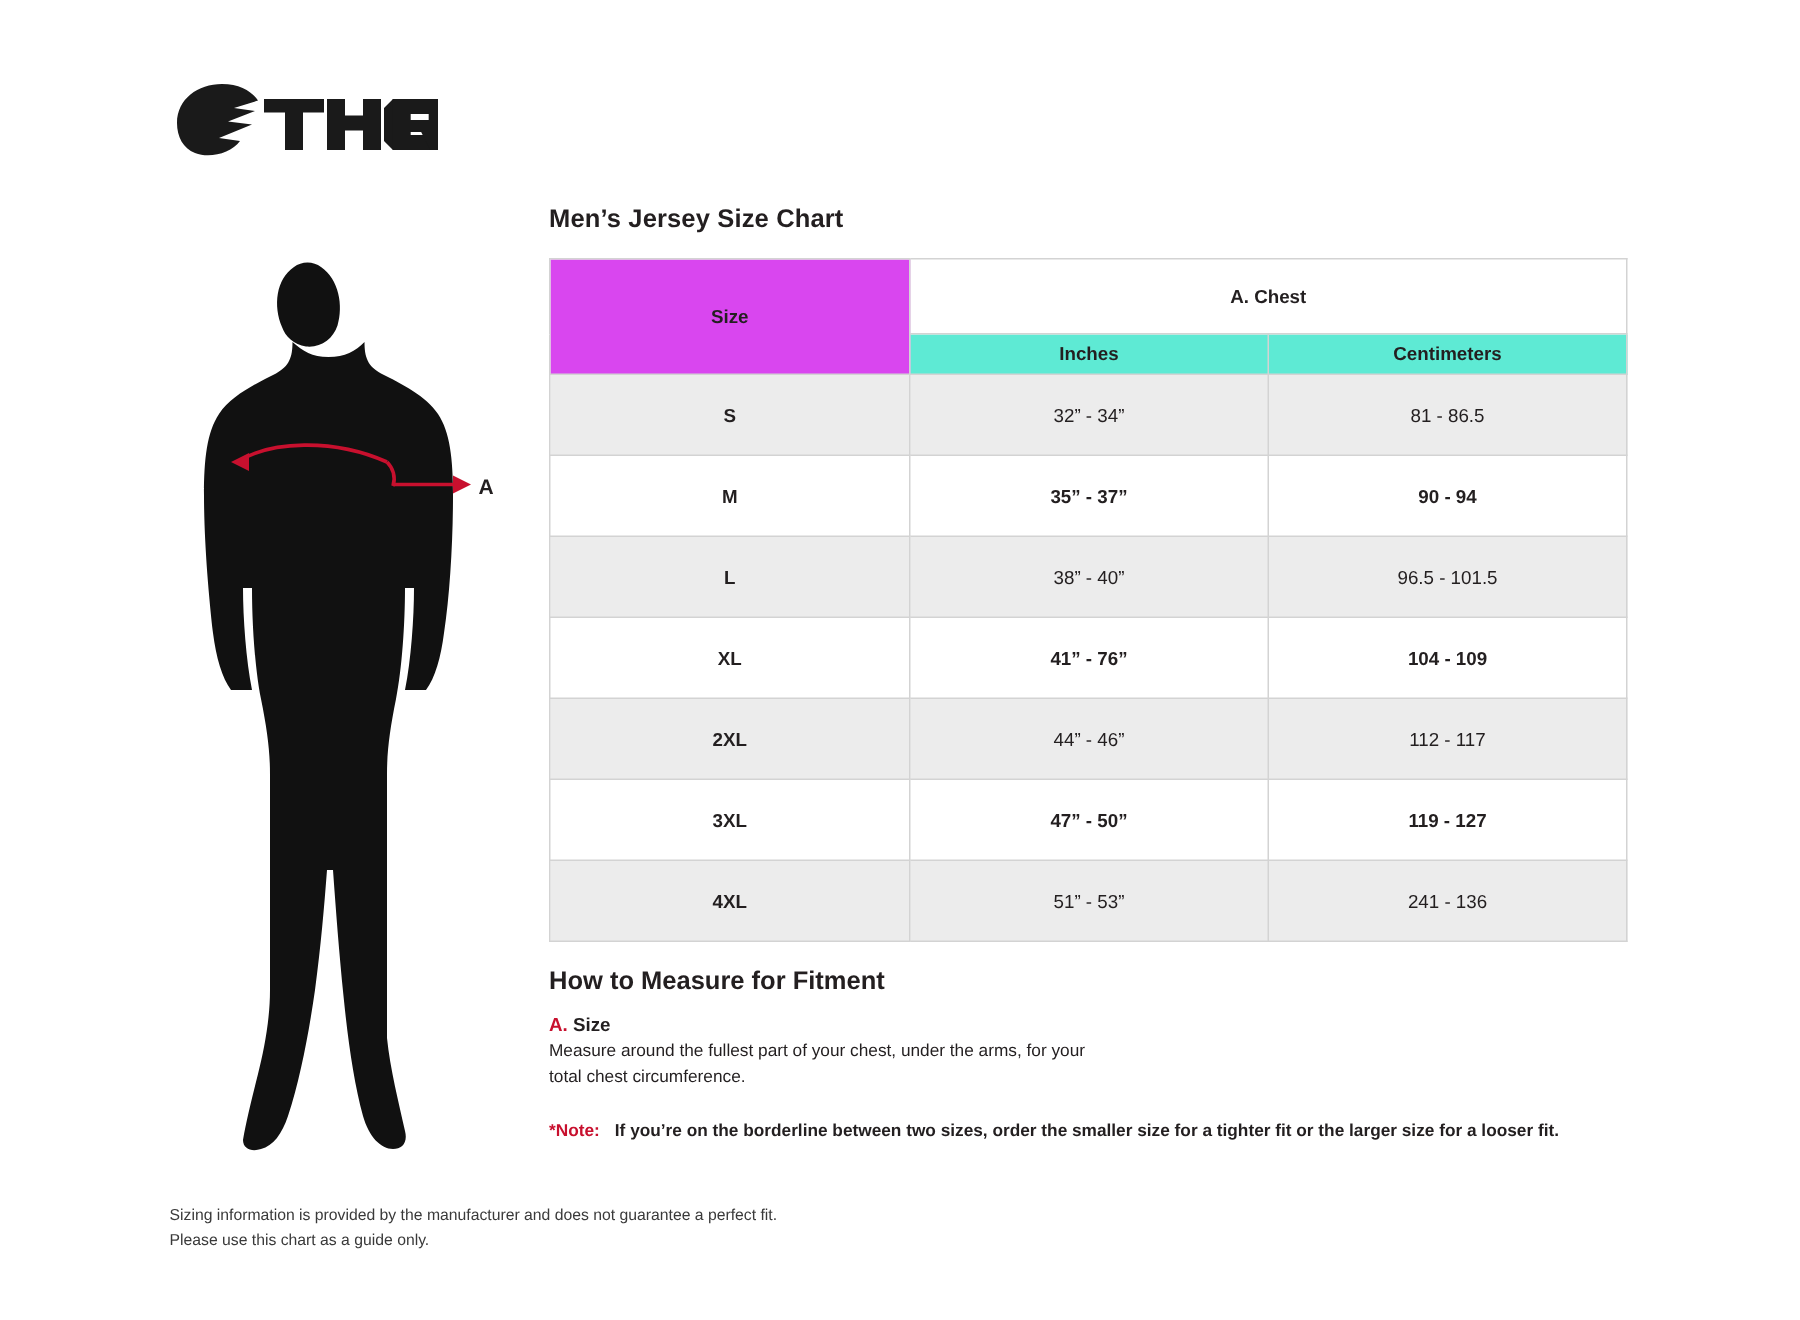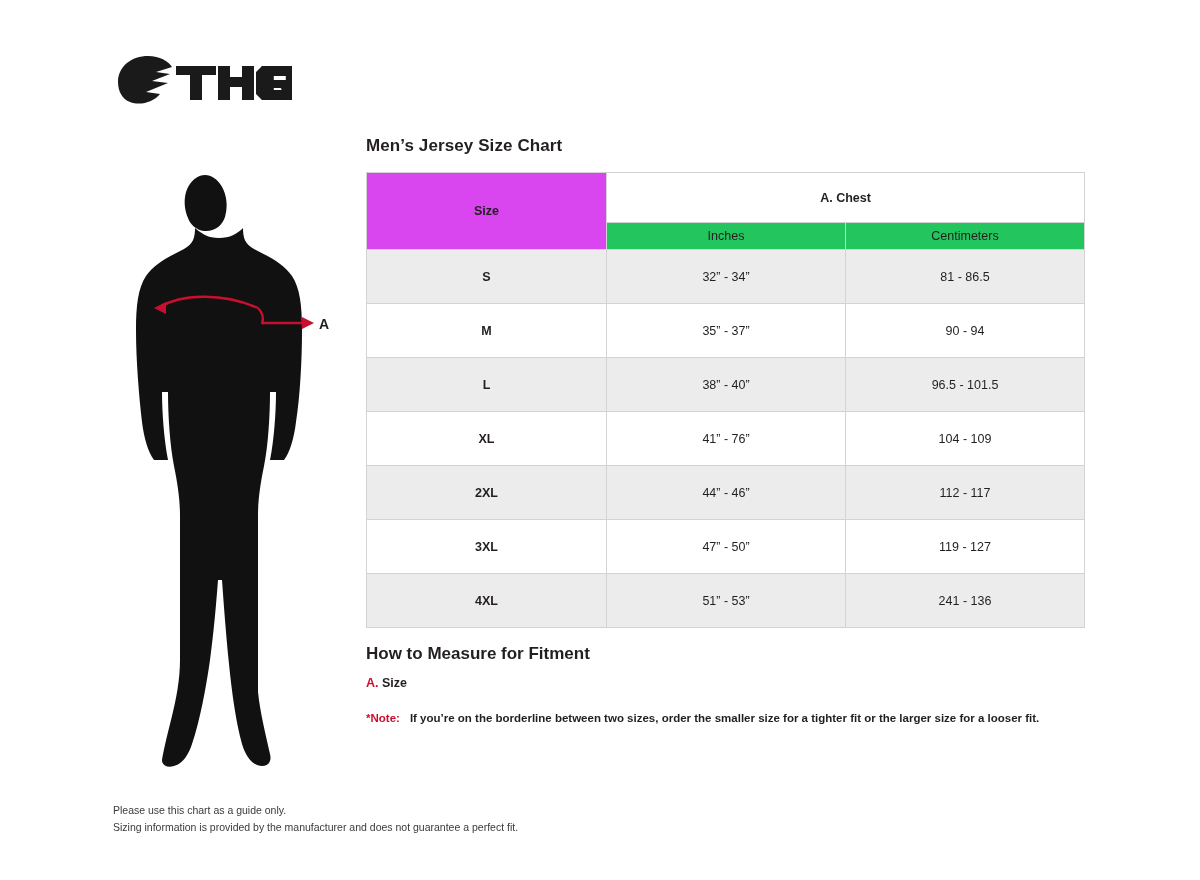--- a/index.html
+++ b/index.html
@@ -80,28 +80,28 @@
     background: #d946ef;
   }
   .hdr-group {
     height: 40px;
     font-weight: bold;
     font-size: 14px;
     background: #ffffff;
   }
   .hdr-unit {
     height: 20px;
-    background: #22c55e;
+    background: #5eead4;
     color: #ffffff;
-    font-weight: normal;
+    font-weight: bold;
     font-size: 11px;
     border: 1px solid #000000;
   }
   .row-shaded td { background: #ececec; }
-  .row-plain td { background: #ffffff; }
+  .row-plain td { background: #ffffff; font-weight: bold; }
   table.size-chart tbody td { height: 51px; }
   td.size-cell { font-weight: bold; font-size: 13px; }
   td.val-cell { font-size: 13px; }
 
   
   .measure-title {
     font-size: 17px;
     font-weight: bold;
     margin: 16px 0 12px 0;
   }
@@ -236,25 +236,29 @@
         </tr>
       </tbody>
     </table>
 
     <div class="measure-title">How to Measure for Fitment</div>
 
     <div class="measure-label">
       <span class="letter">A.</span>
       <span>Size</span>
     </div>
+    <div class="measure-desc">
+      <span>Measure around the fullest part of your chest, under the arms, for your</span><br>
+      <span>total chest circumference.</span>
+    </div>
 
     <div class="note">
       <span class="note-tag">*Note:</span><span class="note-body">If you’re on the borderline between two sizes, order the smaller size for a tighter fit or the larger size for a looser fit.</span>
     </div>
 
   </div>
 
   <div class="footer">
+    <div>Sizing information is provided by the manufacturer and does not guarantee a perfect fit.</div>
     <div>Please use this chart as a guide only.</div>
-    <div>Sizing information is provided by the manufacturer and does not guarantee a perfect fit.</div>
   </div>
 
 </div>
 
 </body></html>

